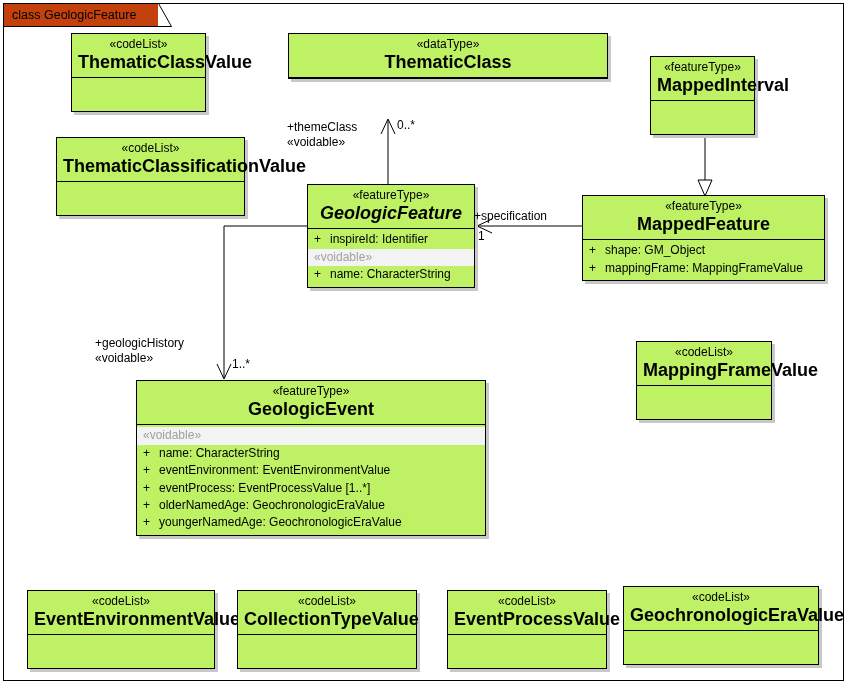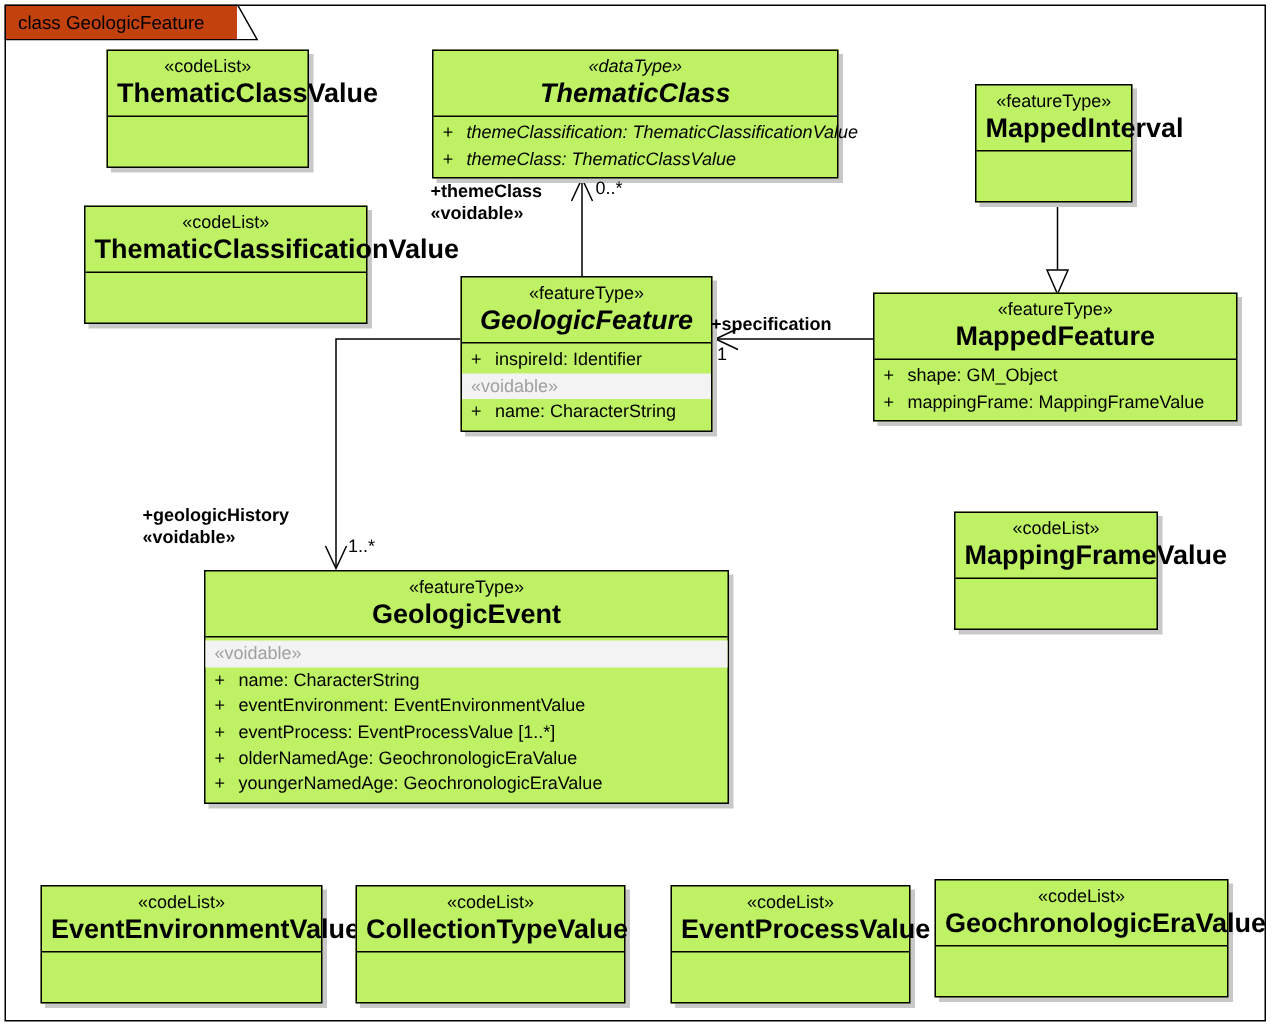--- a/index.html
+++ b/index.html
@@ -117,21 +117,20 @@
     min-height: 28px;
   }
   
   .edge-label {
     position: absolute;
     font-size: 12px;
     color: #000;
     z-index: 4;
     white-space: nowrap;
     line-height: 1.25;
-    font-weight: bold;
   }
   .edge-label .void {
     color: #000;
   }
   .mult {
     position: absolute;
     font-size: 12px;
     color: #000;
     z-index: 4;
     white-space: nowrap;
@@ -192,34 +191,26 @@
 
   <div class="uml" style="left:71px; top:33px; width:135px;">
     <div class="uml-head">
       <span class="stereo">«codeList»</span>
       <span class="cname">ThematicClassValue</span>
     </div>
     <div class="uml-sep"></div>
     <div class="uml-body empty"></div>
   </div>
 
-  <div class="uml" style="left:288px; top:33px; width:271px;font-style:italic;">
+  <div class="uml" style="left:288px; top:33px; width:320px;">
     <div class="uml-head">
       <span class="stereo">«dataType»</span>
       <span class="cname">ThematicClass</span>
     </div>
     <div class="uml-sep"></div>
-    <div class="uml-body">
-      <div class="attr">
-        <span class="vis">+</span><span>themeClassification:  ThematicClassificationValue</span>
-      </div>
-      <div class="attr">
-        <span class="vis">+</span><span>themeClass:  ThematicClassValue</span>
-      </div>
-    </div>
   </div>
 
   <div class="uml" style="left:650px; top:56px; width:105px;">
     <div class="uml-head">
       <span class="stereo">«featureType»</span>
       <span class="cname">MappedInterval</span>
     </div>
     <div class="uml-sep"></div>
     <div class="uml-body empty"></div>
   </div>

